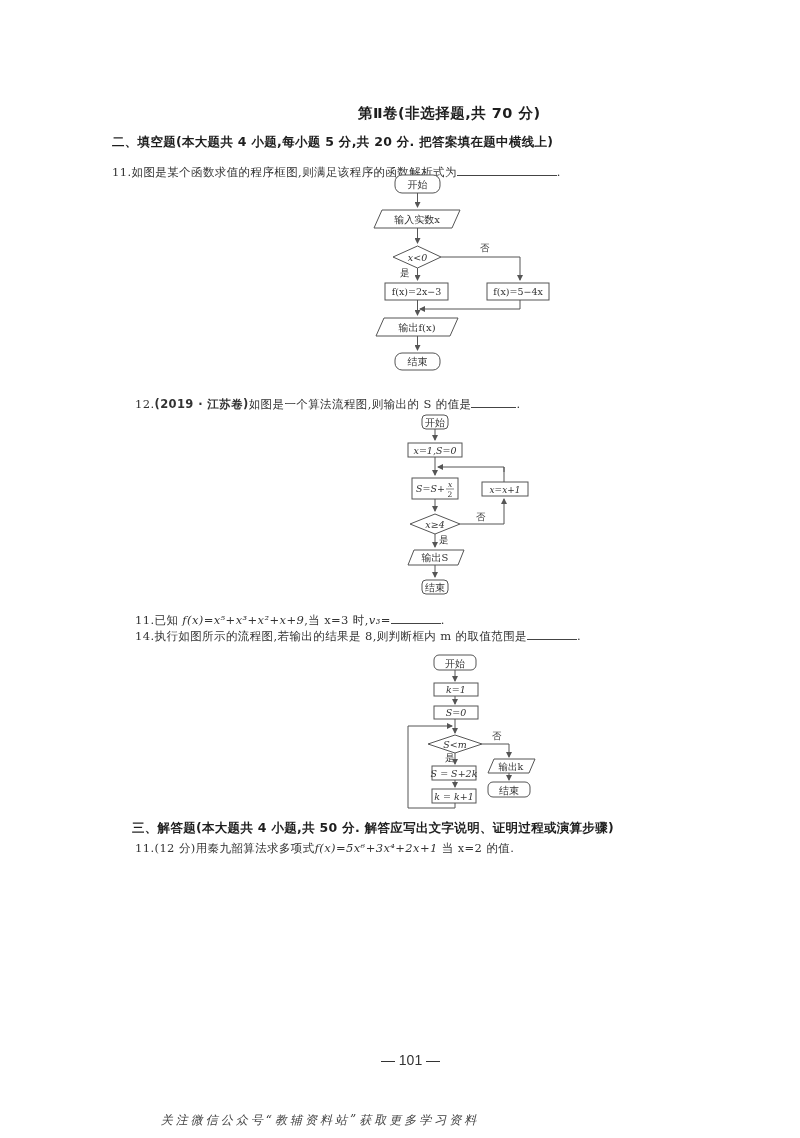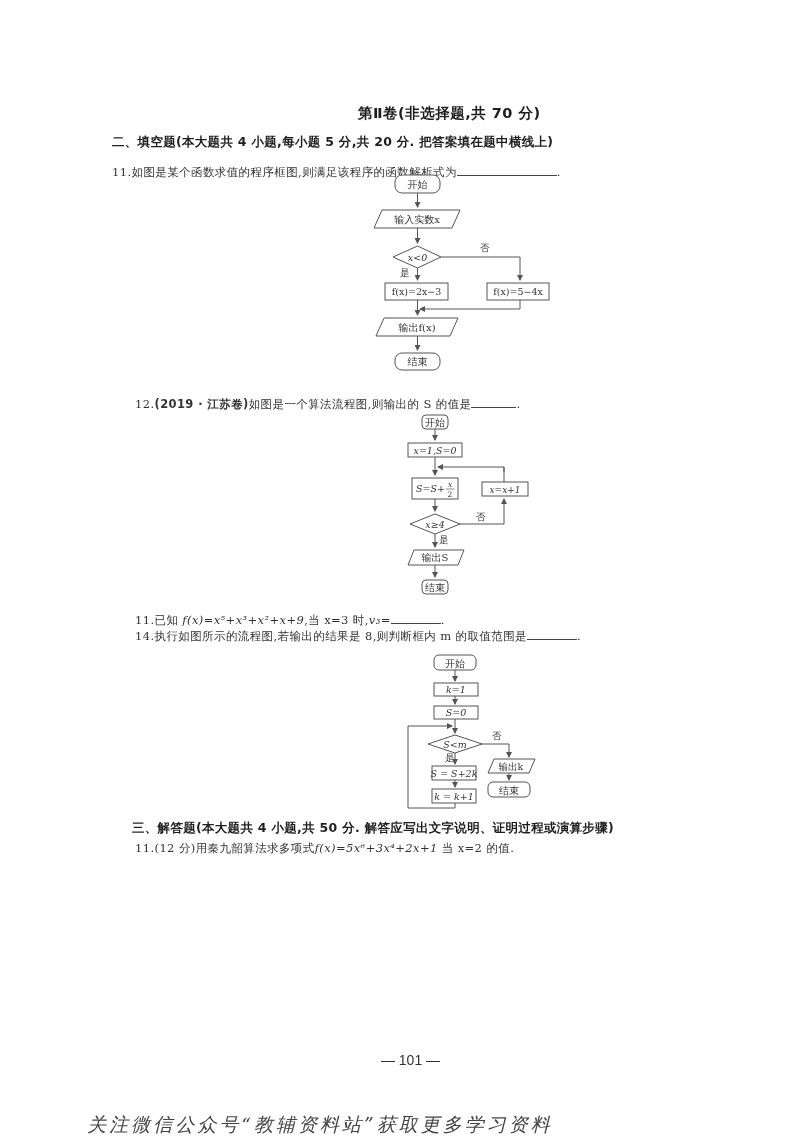--- a/index.html
+++ b/index.html
@@ -9,21 +9,21 @@
     .title { left: 358px; top: 104px; font-size: 14.5px; font-weight: bold; font-family: "DejaVu Sans", "Liberation Sans", sans-serif; letter-spacing: 0.5px; color: #1e1e1e; }
     .section { font-size: 12.5px; font-weight: bold; font-family: "DejaVu Sans", "Liberation Sans", sans-serif; color: #1e1e1e; letter-spacing: 0.3px; }
     .q { font-size: 11.5px; color: #333; letter-spacing: 0.4px; }
     .blank { display: inline-block; border-bottom: 1px solid #444; height: 12px; vertical-align: baseline; }
     .b { font-weight: bold; font-family: "DejaVu Sans", "Liberation Sans", sans-serif; }
     .it { font-style: italic; }
     svg text { font-family: "DejaVu Serif", "Liberation Serif", serif; fill: #333; }
     .fc-shape { fill: #fff; stroke: #555; stroke-width: 1; }
     .fc-line { fill: none; stroke: #555; stroke-width: 1; }
     .page-no { left: 0; width: 800px; top: 1052px; text-align: center; font-size: 14px; font-family: "Liberation Sans", sans-serif; color: #333; padding-left: 21px; }
-    .footer { left: 0; width: 640px; top: 1112px; text-align: center; font-size: 19px; font-style: italic; color: #444; letter-spacing: 3px; font-family: "DejaVu Serif", serif; }
+    .footer { left: 0; width: 640px; top: 1112px; text-align: center; font-size: 12px; font-style: italic; color: #444; letter-spacing: 3px; font-family: "DejaVu Serif", serif; }
   </style>
 </head>
 <body>
 
 <div class="abs title">第Ⅱ卷(非选择题,共 70 分)</div>
 
 <div class="abs section" style="left:112px; top:134px;">二、填空题(本大题共 4 小题,每小题 5 分,共 20 分. 把答案填在题中横线上)</div>
 
 <div class="abs q" style="left:112px; top:164px;">
   <span>11.</span><span>如图是某个函数求值的程序框图,则满足该程序的函数解析式为</span><span class="blank" style="width:100px;"></span><span>.</span>

